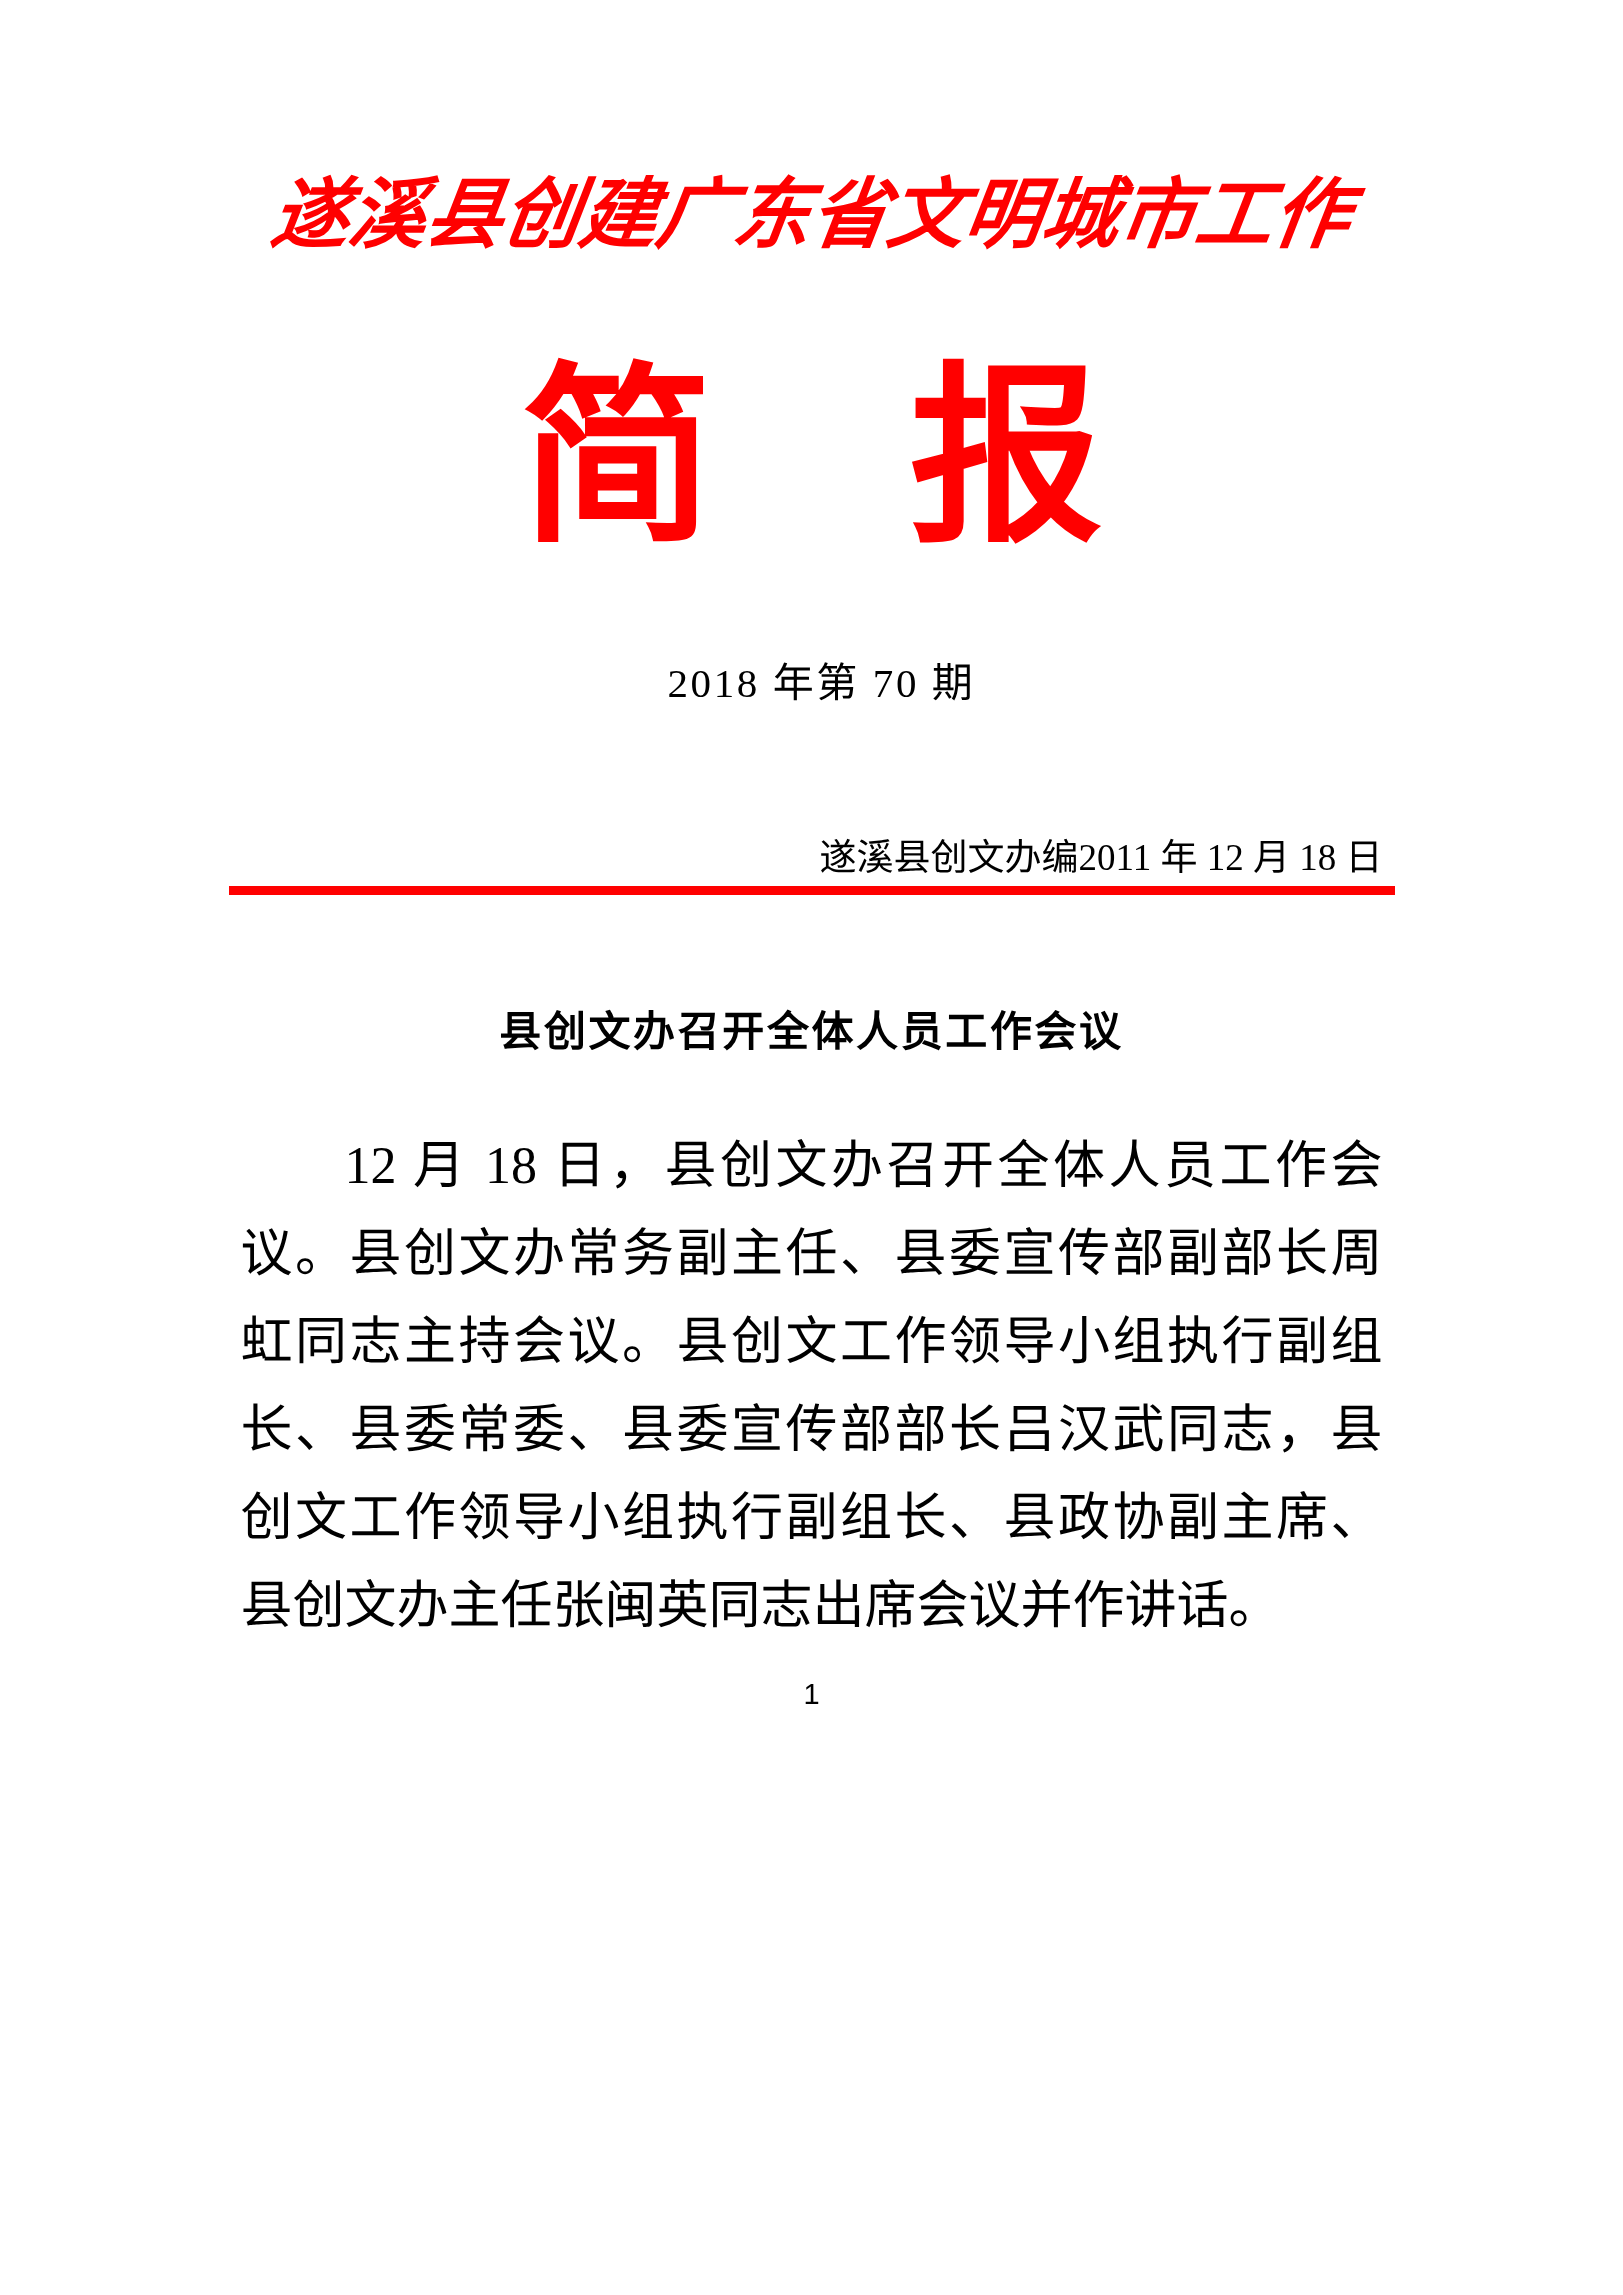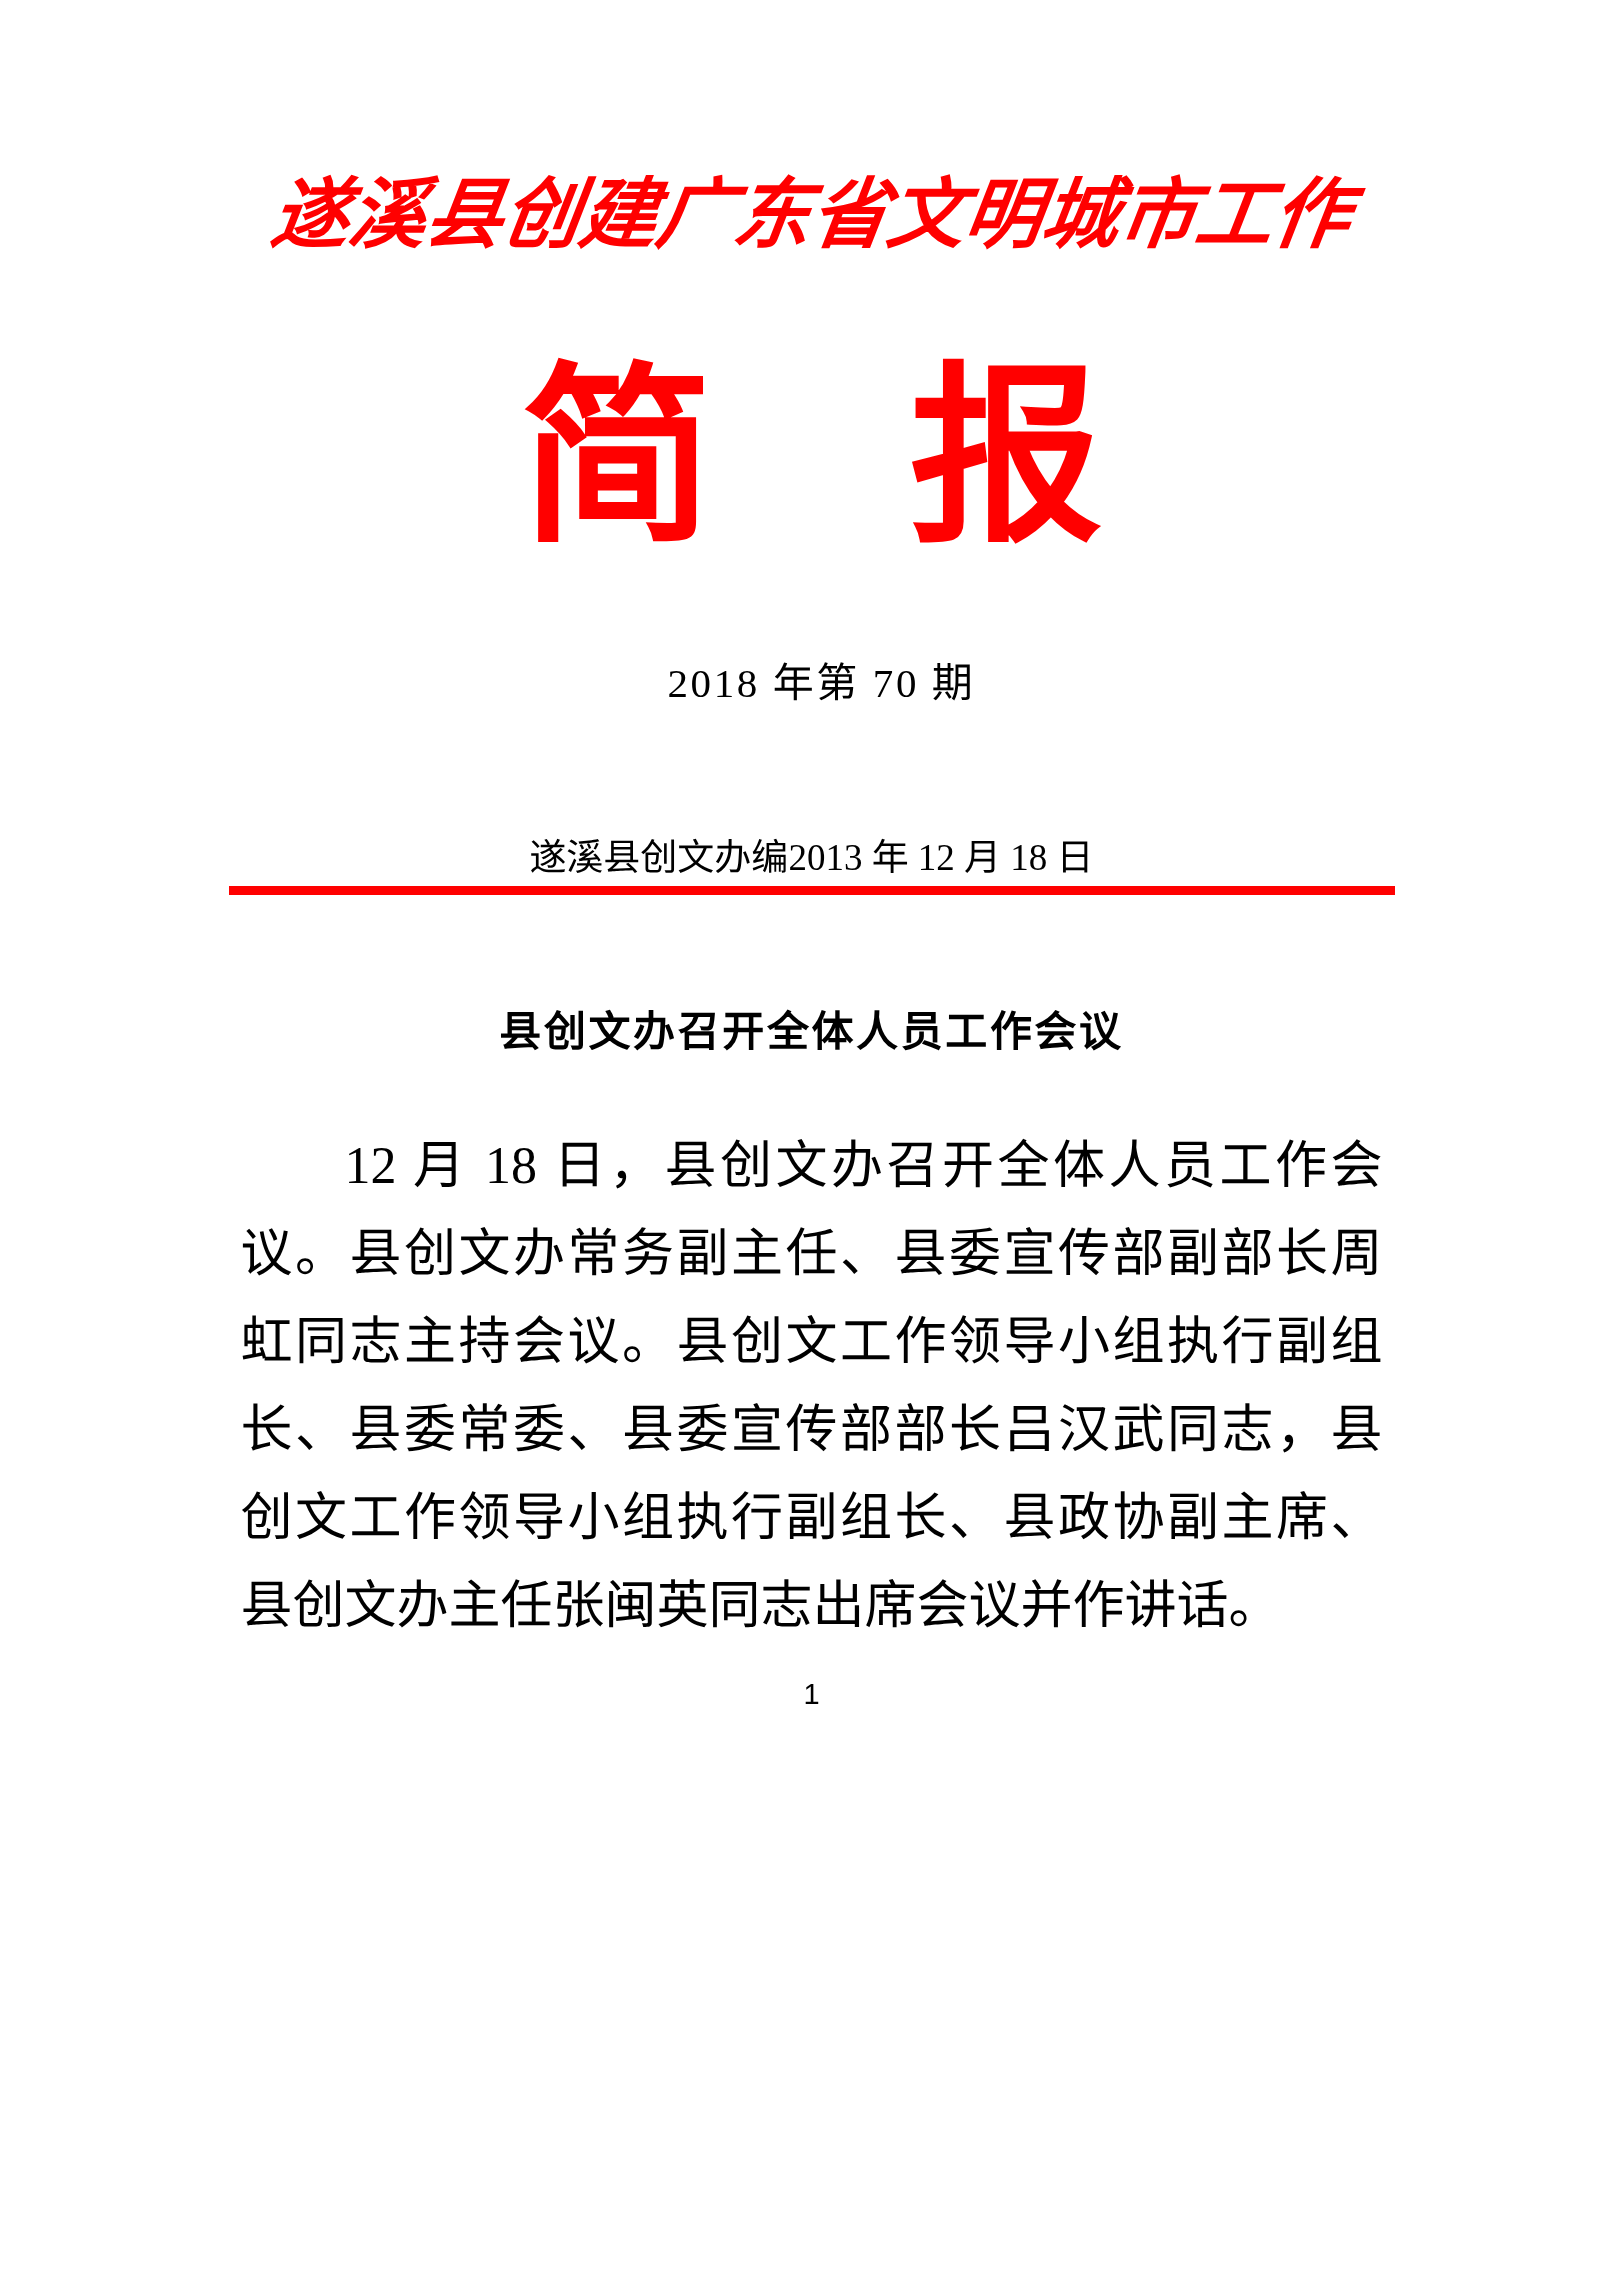--- a/index.html
+++ b/index.html
@@ -43,21 +43,21 @@
     font-size: 41px;
     line-height: 1.2;
     letter-spacing: 2.6px;
     margin-left: 20px;
   }
   
   .meta-row {
     width: 1142px;
     margin: 128px auto 0;
     display: flex;
-    justify-content: center;
+    justify-content: flex-end;
     align-items: baseline;
     font-size: 37px;
     line-height: 1.2;
   }
   .red-rule {
     width: 1166px;
     height: 9.2px;
     margin: 5.2px auto 0;
     background: #ff0000;
   }
@@ -100,21 +100,21 @@
 
   <div class="masthead-line2">
     <span>简</span>
     <span>报</span>
   </div>
 
   <div class="issue-line">2018 年第 70 期</div>
 
   <div class="meta-row">
     <span>遂溪县创文办编</span>
-    <span>2013 年 12 月 18 日</span>
+    <span>2011 年 12 月 18 日</span>
   </div>
 
   <div class="red-rule"></div>
 
   <div class="article-title">县创文办召开全体人员工作会议</div>
 
   <div class="body-text">
     <p>12 月 18 日，县创文办召开全体人员工作会议。县创文办常务副主任、县委宣传部副部长周虹同志主持会议。县创文工作领导小组执行副组长、县委常委、县委宣传部部长吕汉武同志，县创文工作领导小组执行副组长、县政协副主席、 县创文办主任张闽英同志出席会议并作讲话。</p>
   </div>
 

